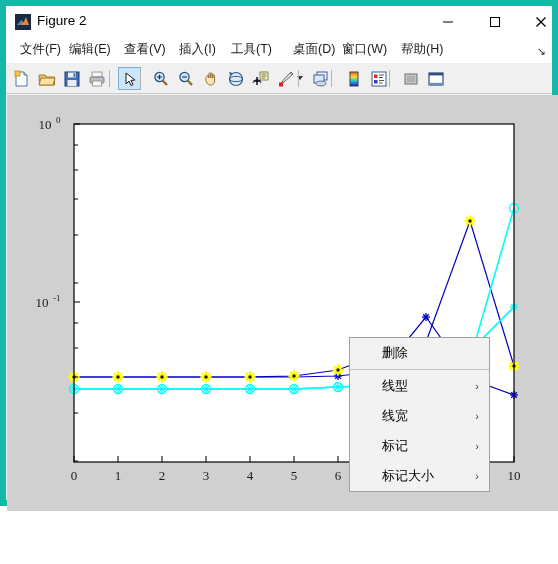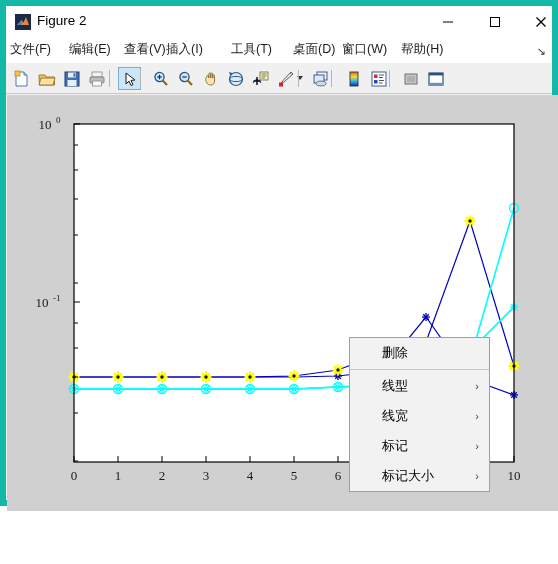--- a/index.html
+++ b/index.html
@@ -191,24 +191,24 @@
       </div>
       <div class="winbtn" id="btn-close">
         <svg width="12" height="12" viewBox="0 0 12 12">
             <line x1="1.5" y1="1.5" x2="10.5" y2="10.5" stroke="#000" stroke-width="1.2"></line>
             <line x1="10.5" y1="1.5" x2="1.5" y2="10.5" stroke="#000" stroke-width="1.2"></line>
           </svg>
       </div>
     </div>
 
     <div id="menubar">
-      <span class="menu-item" style="left:4px">文件(F)</span>
+      <span class="menu-item" style="left:14px">文件(F)</span>
       <span class="menu-item" style="left:63px">编辑(E)</span>
       <span class="menu-item" style="left:118px">查看(V)</span>
-      <span class="menu-item" style="left:160px">插入(I)</span>
+      <span class="menu-item" style="left:173px">插入(I)</span>
       <span class="menu-item" style="left:225px">工具(T)</span>
       <span class="menu-item" style="left:287px">桌面(D)</span>
       <span class="menu-item" style="left:336px">窗口(W)</span>
       <span class="menu-item" style="left:395px">帮助(H)</span>
       <span id="menu-overflow">↘</span>
     </div>
 
     <div id="toolbar">
 
       <div class="tb" style="left:4px">

